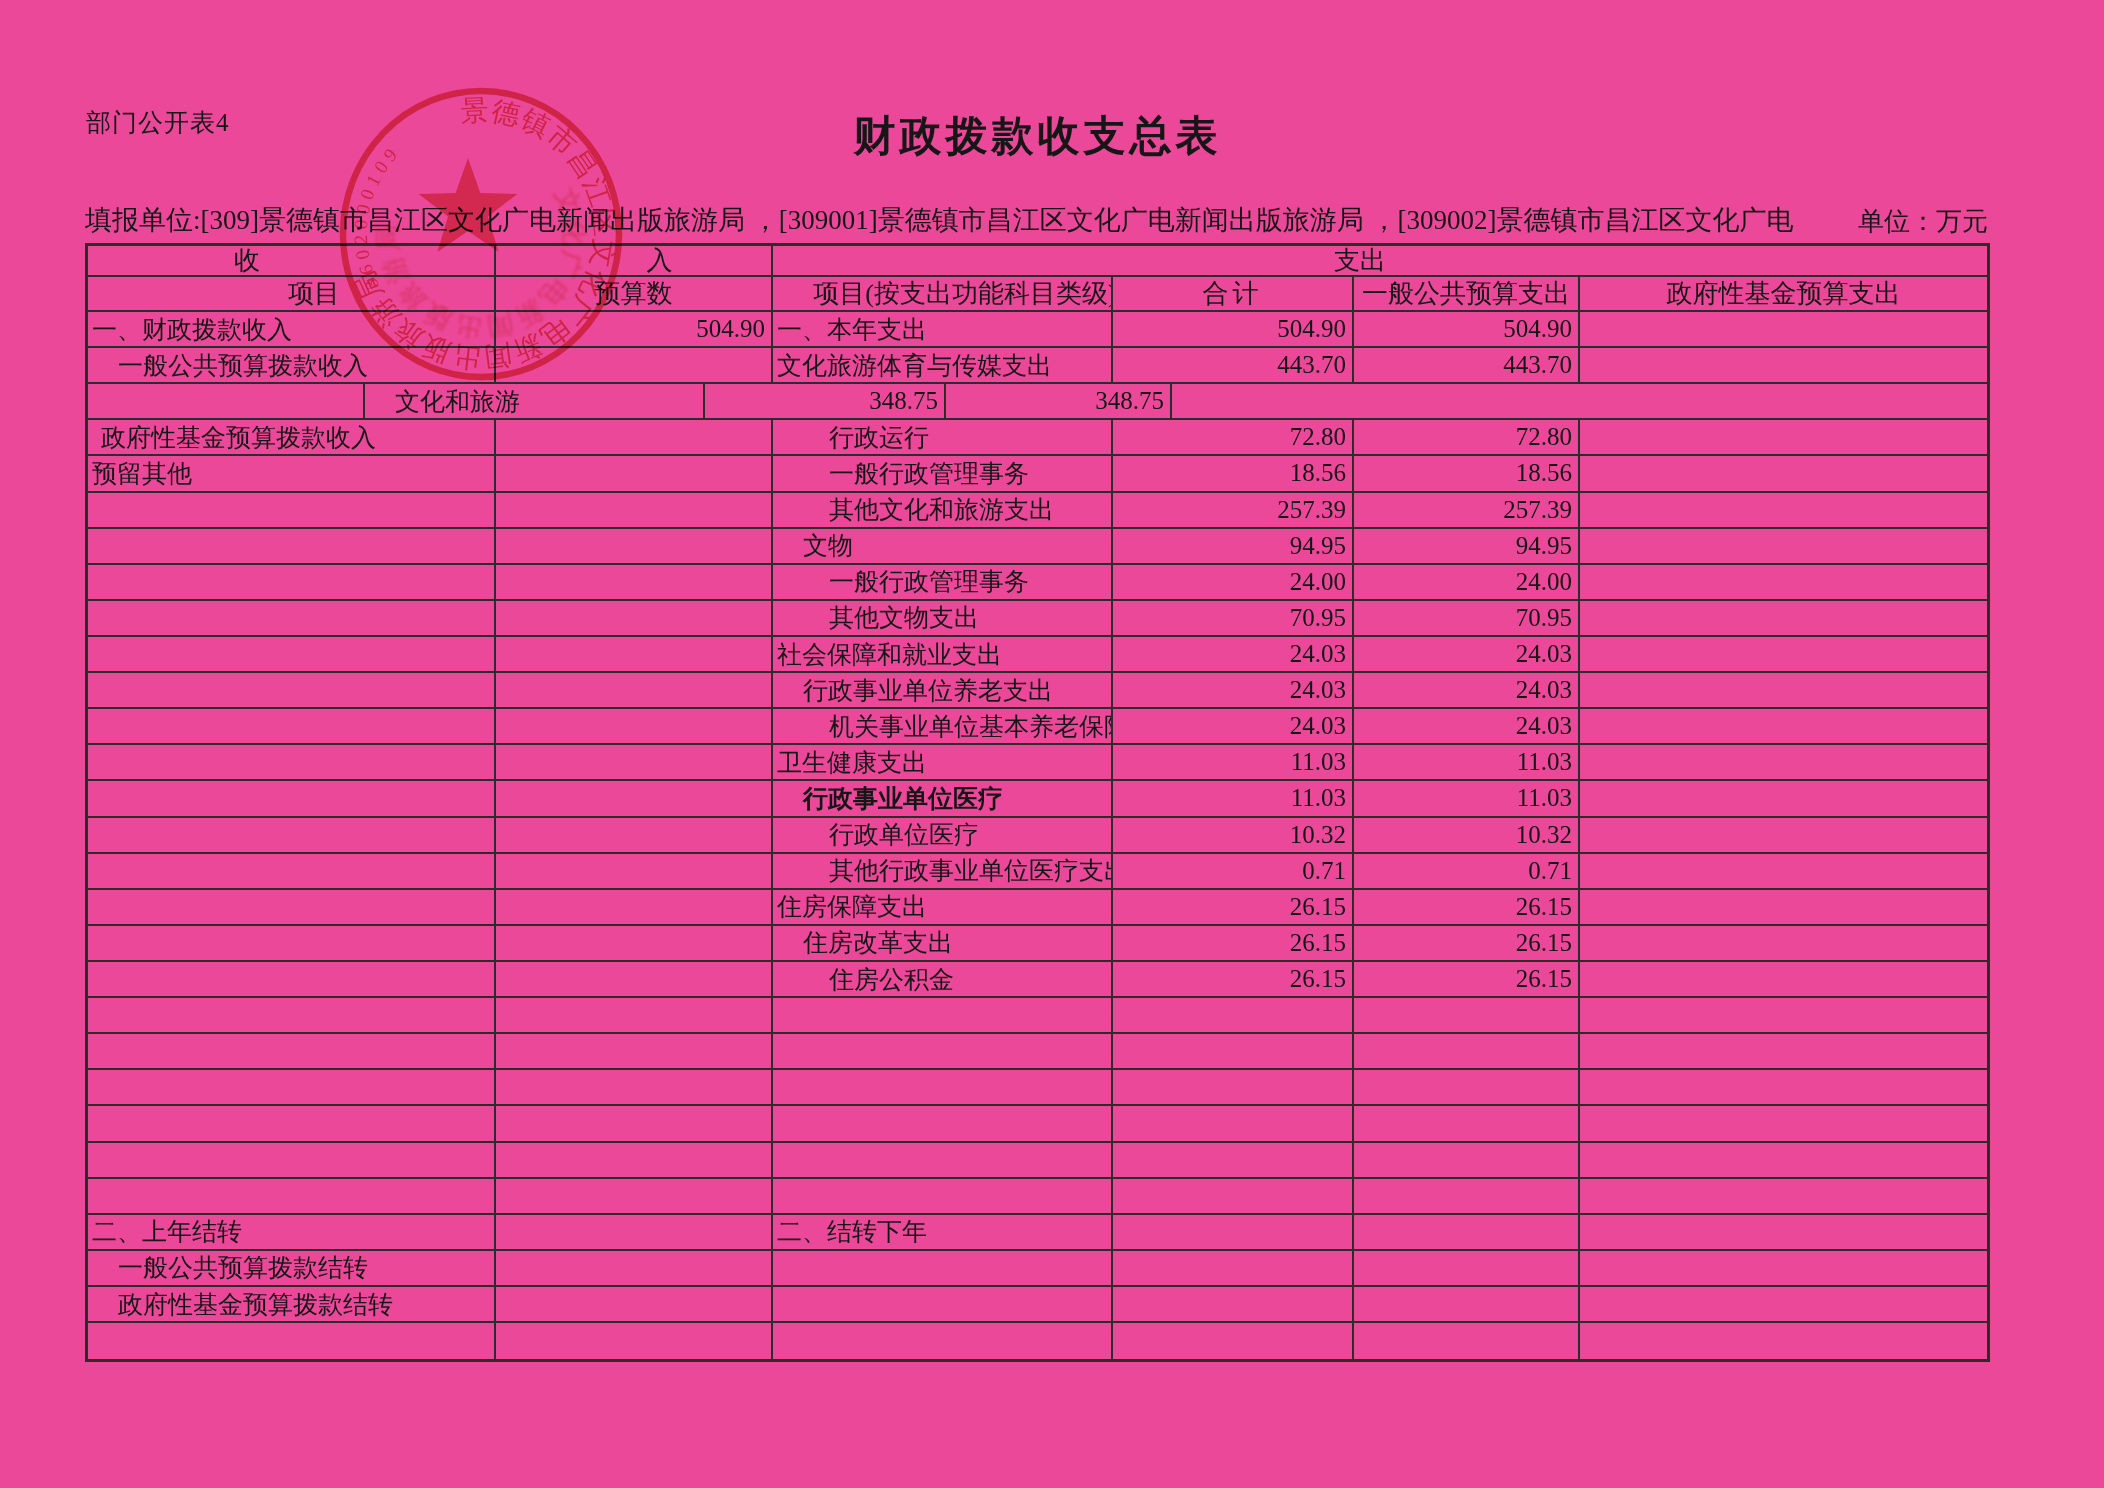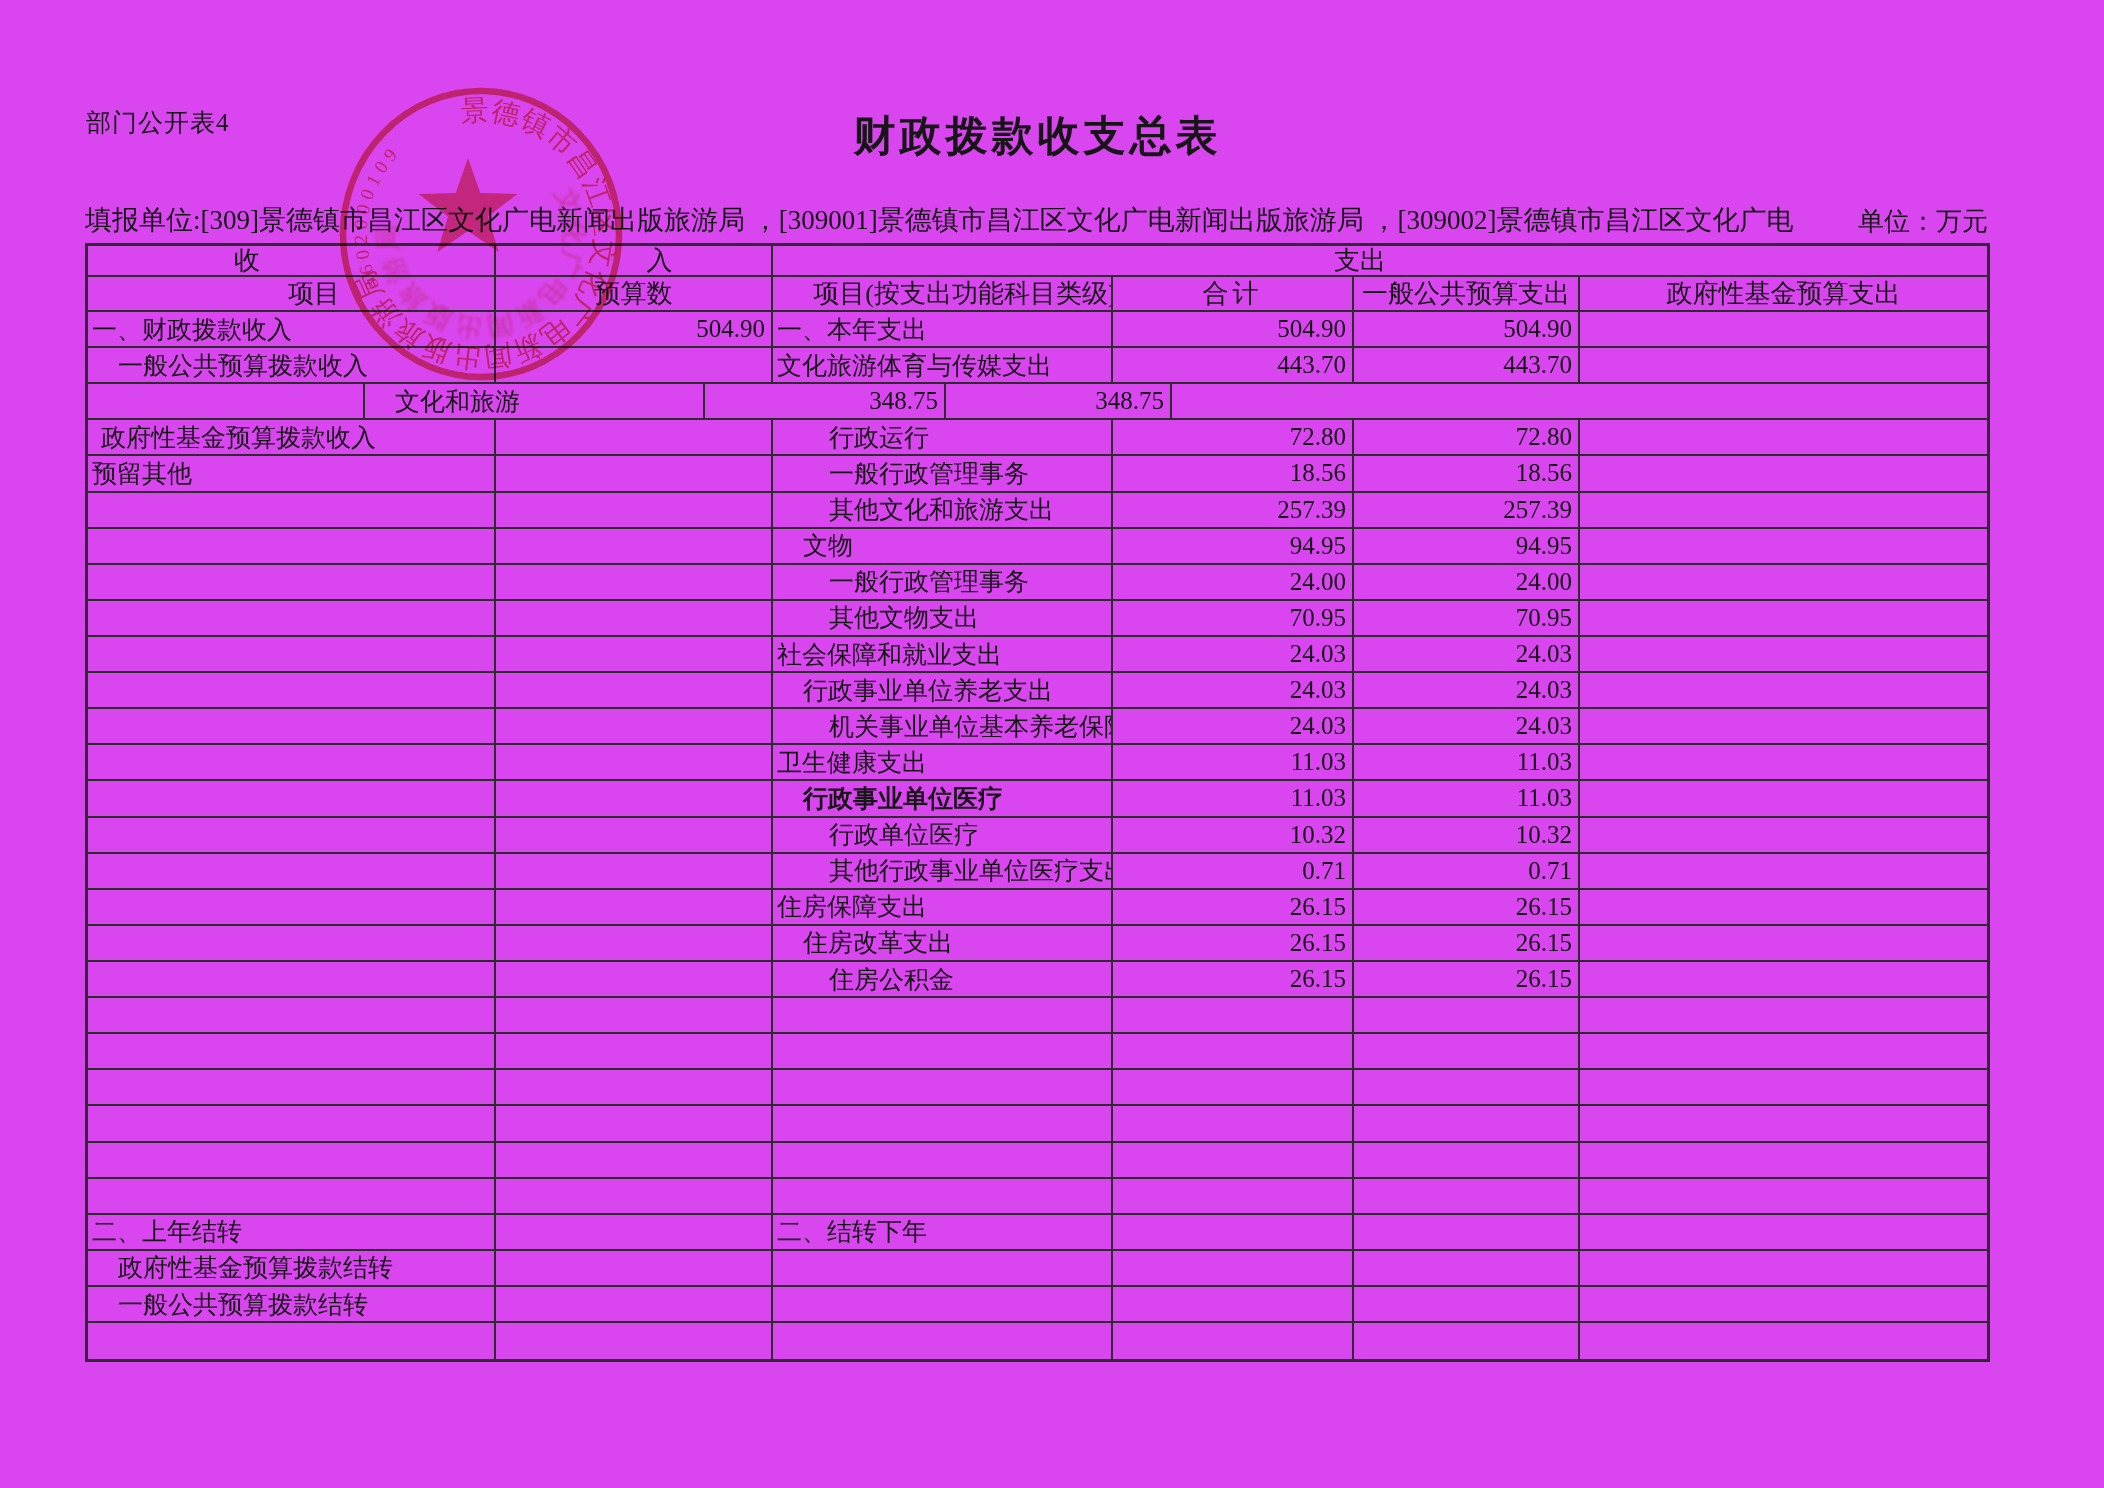--- a/index.html
+++ b/index.html
@@ -1,16 +1,16 @@
 <!DOCTYPE html>
 <html><head>
 <meta charset="utf-8">
 <style>
   html,body{margin:0;padding:0;background:#e8e8e8;}
-  .page{position:relative;width:2104px;height:1488px;background:#d946ef;overflow:hidden;
+  .page{position:relative;width:2104px;height:1488px;background:#ec4899;overflow:hidden;
         font-family:"Liberation Serif","DejaVu Serif",serif;color:#161616;}
   .form-tag{position:absolute;left:86px;top:106px;font-size:25px;letter-spacing:1px;}
   .doc-title{position:absolute;left:85px;top:108px;width:1905px;text-align:center;
              font-size:42px;font-weight:700;letter-spacing:4px;}
   .fill-line{position:absolute;left:85px;top:202px;width:1708px;font-size:27px;
              white-space:nowrap;overflow:hidden;}
   .unit-label{position:absolute;top:204px;right:116px;font-size:26px;}
 
   
   .btable{position:absolute;left:85px;top:243px;width:1905px;height:1119px;
@@ -269,29 +269,29 @@
     </div>
       <div class="tr">
       <div class="td c1 item">二、上年结转</div>
       <div class="td c2 num"></div>
       <div class="td c3 item">二、结转下年</div>
       <div class="td c4 num"></div>
       <div class="td c5 num"></div>
       <div class="td c6 num"></div>
     </div>
       <div class="tr">
+      <div class="td c1 item" style="padding-left: 30px;">一般公共预算拨款结转</div>
+      <div class="td c2 num"></div>
+      <div class="td c3 item"></div>
+      <div class="td c4 num"></div>
+      <div class="td c5 num"></div>
+      <div class="td c6 num"></div>
+    </div>
+      <div class="tr">
       <div class="td c1 item" style="padding-left: 30px;">政府性基金预算拨款结转</div>
-      <div class="td c2 num"></div>
-      <div class="td c3 item"></div>
-      <div class="td c4 num"></div>
-      <div class="td c5 num"></div>
-      <div class="td c6 num"></div>
-    </div>
-      <div class="tr">
-      <div class="td c1 item" style="padding-left: 30px;">一般公共预算拨款结转</div>
       <div class="td c2 num"></div>
       <div class="td c3 item"></div>
       <div class="td c4 num"></div>
       <div class="td c5 num"></div>
       <div class="td c6 num"></div>
     </div>
       <div class="tr">
       <div class="td c1 item"></div>
       <div class="td c2 num"></div>
       <div class="td c3 item"></div>

